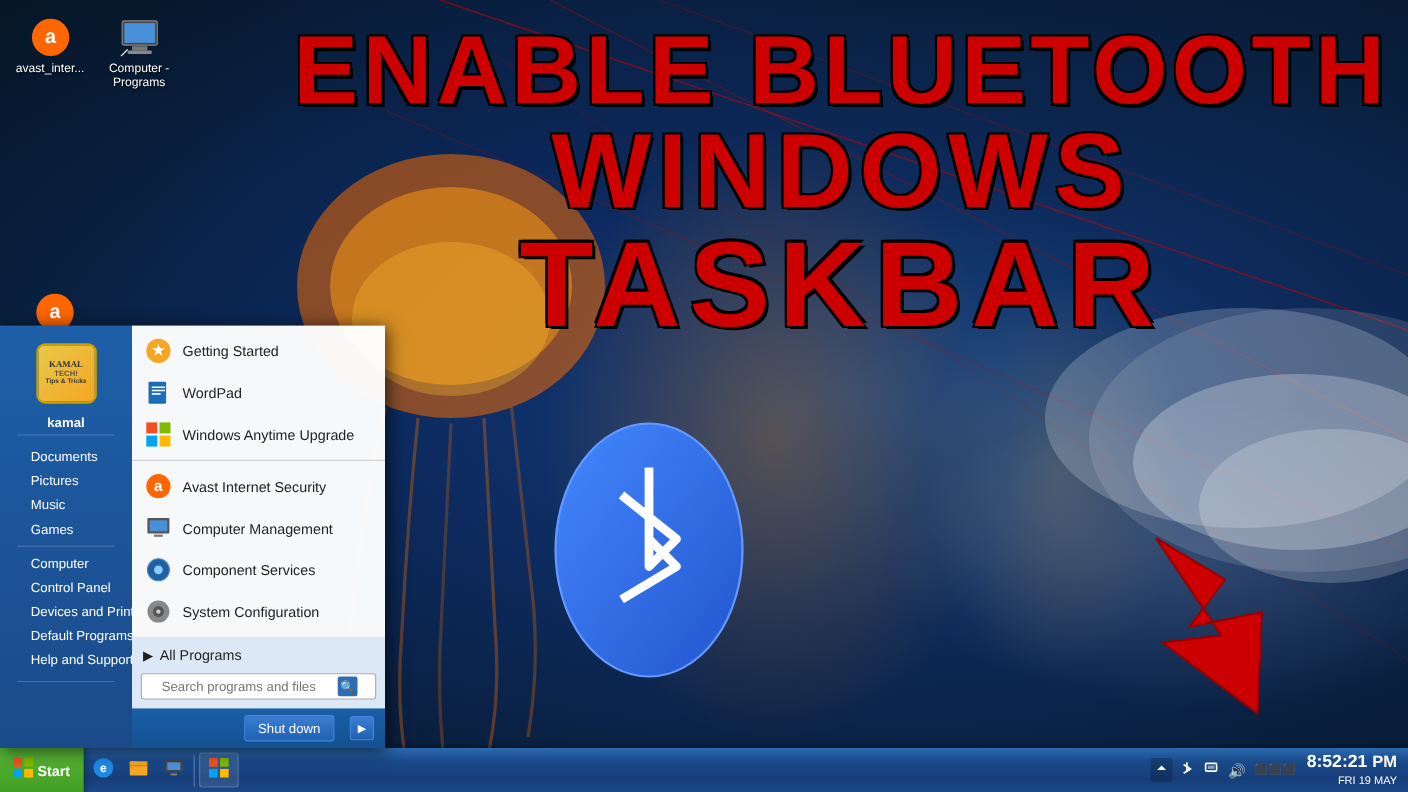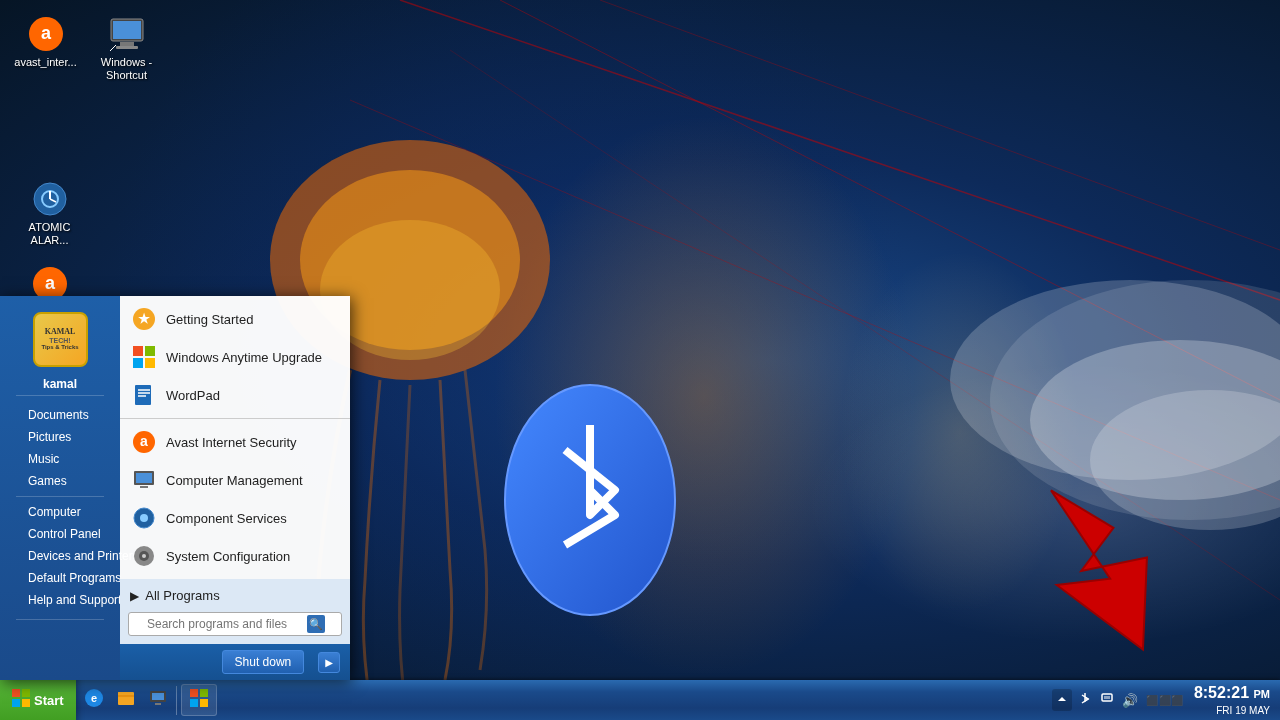--- a/index.html
+++ b/index.html
@@ -431,20 +431,25 @@
 
   <div style="position:absolute; right:0; top:200px; width:450px; height:400px; pointer-events:none; z-index:2;">
     <svg viewBox="0 0 450 400" xmlns="http://www.w3.org/2000/svg" style="width:100%;height:100%;">
       <ellipse cx="300" cy="180" rx="180" ry="100" fill="rgba(255,255,255,0.2)"></ellipse>
       <ellipse cx="350" cy="220" rx="150" ry="80" fill="rgba(255,255,255,0.25)"></ellipse>
       <ellipse cx="380" cy="260" rx="120" ry="70" fill="rgba(255,255,255,0.2)"></ellipse>
       <ellipse cx="360" cy="200" rx="200" ry="120" fill="rgba(255,255,255,0.12)"></ellipse>
     </svg>
   </div>
 
+  <div class="title-overlay">
+    <div class="title-line1">ENABLE BLUETOOTH</div>
+    <div class="title-line2">WINDOWS</div>
+    <div class="title-line3">TASKBAR</div>
+  </div>
 
   <div style="position:absolute; top:10px; left:8px; display:flex; gap:6px; z-index:5;">
     <div class="desktop-icon">
       <div class="icon-img">
         <svg width="38" height="38" viewBox="0 0 38 38">
           <circle cx="19" cy="19" r="17" fill="#f60"></circle>
           <text x="19" y="24" text-anchor="middle" font-size="18" font-weight="bold" fill="white">a</text>
         </svg>
       </div>
       <div class="icon-label">avast_inter...</div>
@@ -452,35 +457,24 @@
     <div class="desktop-icon">
       <div class="icon-img">
         <svg width="38" height="38" viewBox="0 0 38 38">
           <rect x="3" y="4" width="32" height="22" rx="2" fill="#444" stroke="#888" stroke-width="1"></rect>
           <rect x="5" y="6" width="28" height="18" fill="#4a90d9"></rect>
           <rect x="12" y="27" width="14" height="4" fill="#777"></rect>
           <rect x="8" y="31" width="22" height="3" rx="1" fill="#888"></rect>
           <polygon points="2,36 8,30" fill="white" stroke="white" stroke-width="1"></polygon>
         </svg>
       </div>
-      <div class="icon-label">Windows - Shortcut</div>
+      <div class="icon-label">Computer - Programs</div>
     </div>
   </div>
 
-  <div class="desktop-icon" style="position:absolute; top:175px; left:12px; z-index:5;">
-    <div class="icon-img">
-      <svg width="38" height="38" viewBox="0 0 38 38">
-        <circle cx="19" cy="19" r="16" fill="#2060a0" stroke="#4488cc" stroke-width="1"></circle>
-        <circle cx="19" cy="19" r="8" fill="none" stroke="#88ccff" stroke-width="2"></circle>
-        <line x1="19" y1="11" x2="19" y2="19" stroke="white" stroke-width="2"></line>
-        <line x1="19" y1="19" x2="25" y2="22" stroke="white" stroke-width="1.5"></line>
-      </svg>
-    </div>
-    <div class="icon-label">ATOMIC ALAR...</div>
-  </div>
 
   <div class="desktop-icon" style="position:absolute; top:260px; left:12px; z-index:5;">
     <div class="icon-img">
       <svg width="38" height="38" viewBox="0 0 38 38">
         <circle cx="19" cy="19" r="17" fill="#f60"></circle>
         <text x="19" y="24" text-anchor="middle" font-size="18" font-weight="bold" fill="white">a</text>
       </svg>
     </div>
   </div>
 
@@ -541,38 +535,38 @@
             <svg width="24" height="24" viewBox="0 0 24 24">
                 <circle cx="12" cy="12" r="11" fill="#f5a623"></circle>
                 <text x="12" y="16" text-anchor="middle" font-size="13" fill="white" font-weight="bold">★</text>
               </svg>
           </div>
           <span>Getting Started</span>
         </div>
         <div class="start-item">
           <div class="start-icon">
             <svg width="24" height="24" viewBox="0 0 24 24">
+                <rect x="3" y="2" width="16" height="20" rx="1" fill="#1e6bb8"></rect>
+                <line x1="6" y1="7" x2="18" y2="7" stroke="white" stroke-width="1.5"></line>
+                <line x1="6" y1="10" x2="18" y2="10" stroke="white" stroke-width="1.5"></line>
+                <line x1="6" y1="13" x2="14" y2="13" stroke="white" stroke-width="1.5"></line>
+              </svg>
+          </div>
+          <span>WordPad</span>
+        </div>
+        <div class="start-item">
+          <div class="start-icon">
+            <svg width="24" height="24" viewBox="0 0 24 24">
                 <rect x="1" y="1" width="10" height="10" fill="#f25022"></rect>
                 <rect x="13" y="1" width="10" height="10" fill="#7fba00"></rect>
                 <rect x="1" y="13" width="10" height="10" fill="#00a4ef"></rect>
                 <rect x="13" y="13" width="10" height="10" fill="#ffb900"></rect>
               </svg>
           </div>
           <span>Windows Anytime Upgrade</span>
-        </div>
-        <div class="start-item">
-          <div class="start-icon">
-            <svg width="24" height="24" viewBox="0 0 24 24">
-                <rect x="3" y="2" width="16" height="20" rx="1" fill="#1e6bb8"></rect>
-                <line x1="6" y1="7" x2="18" y2="7" stroke="white" stroke-width="1.5"></line>
-                <line x1="6" y1="10" x2="18" y2="10" stroke="white" stroke-width="1.5"></line>
-                <line x1="6" y1="13" x2="14" y2="13" stroke="white" stroke-width="1.5"></line>
-              </svg>
-          </div>
-          <span>WordPad</span>
         </div>
         <div class="start-divider"></div>
         <div class="start-item">
           <div class="start-icon">
             <svg width="24" height="24" viewBox="0 0 24 24">
                 <circle cx="12" cy="12" r="11" fill="#f60"></circle>
                 <text x="12" y="16" text-anchor="middle" font-size="14" fill="white" font-weight="bold">a</text>
               </svg>
           </div>
           <span>Avast Internet Security</span>
@@ -698,21 +692,21 @@
           </svg>
       </span>
 
       <span class="tray-icon">🔊</span>
 
       <span class="tray-icon" style="font-size:10px; color:rgba(255,255,255,0.7);">⬛⬛⬛</span>
 
       <div class="tray-clock">
         <div class="clock-time">
           <span>8:52:21</span>
-          <span style="font-size:11px;">PM</span>
+          <span style="font-size:15px;">PM</span>
         </div>
         <div class="clock-date">
           <span>FRI</span>
           <span>19</span>
           <span>MAY</span>
         </div>
       </div>
     </div>
   </div>
 

